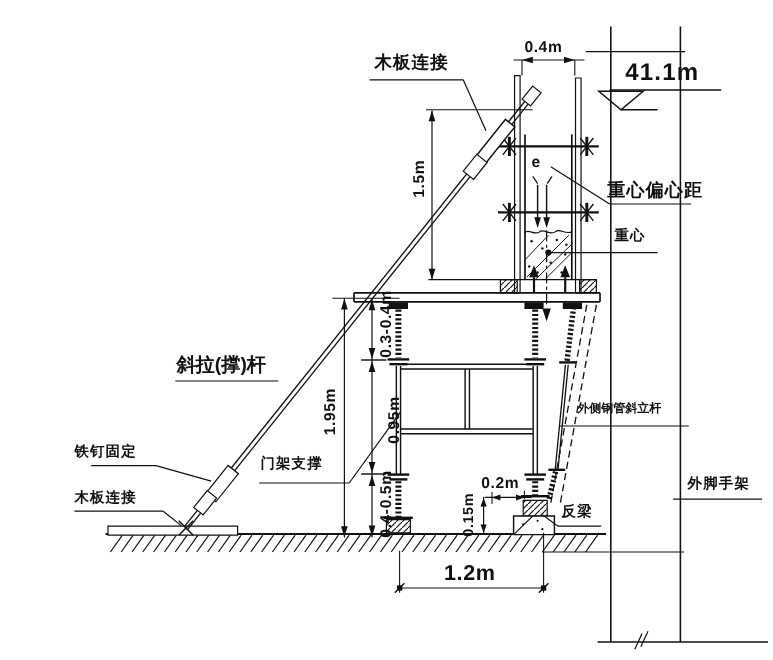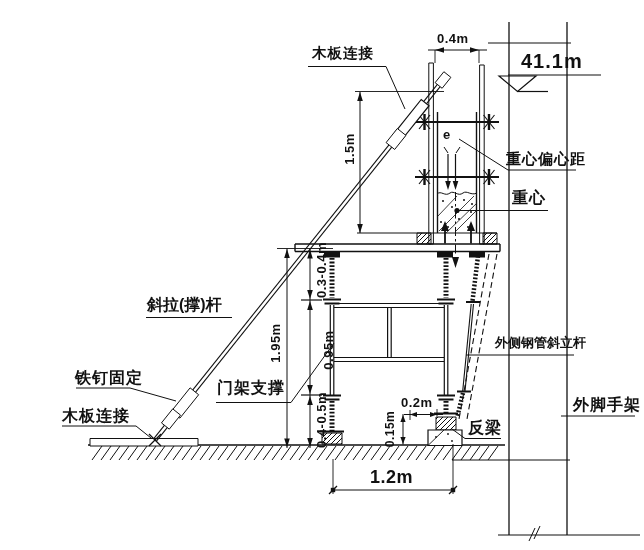--- a/index.html
+++ b/index.html
@@ -1,19 +1,19 @@
 <!DOCTYPE html>
 <html><head>
 <meta charset="utf-8">
 <style>
   html,body{margin:0;padding:0;background:#ffffff;}
   #stage{position:relative;width:644px;height:550px;background:#ffffff;overflow:hidden;
          font-family:"Liberation Sans","DejaVu Sans",sans-serif;color:#111;}
   #linework{position:absolute;left:0;top:0;}
-  .lbl{position:absolute;white-space:nowrap;font-weight:600;font-size:16px;
+  .lbl{position:absolute;white-space:nowrap;font-weight:600;font-size:12px;
        color:#111;letter-spacing:1px;line-height:1;}
   .dim{position:absolute;white-space:nowrap;font-weight:600;font-size:13px;
        color:#111;line-height:1;letter-spacing:0.5px;}
   .dim.center{}
   .rot{transform:translate(-50%,-50%) rotate(-90deg);}
   .elev{font-size:20px;letter-spacing:1px;}
   svg line, svg path, svg polyline, svg rect, svg polygon{vector-effect:non-scaling-stroke;}
 </style>
 </head>
 <body>
@@ -302,22 +302,22 @@
   </g>
 </svg>
 
   <div class="lbl" style="left:312px;top:46px;font-size:14.5px">木板连接</div>
   <div class="dim elev" style="left:521px;top:51px">41.1m</div>
   <div class="dim center" style="left:437px;top:32px;width:44px">0.4m</div>
   <div class="dim" style="left:443px;top:128px">e</div>
   <div class="lbl" style="left:506px;top:151px;font-size:15px">重心偏心距</div>
   <div class="lbl" style="left:512px;top:190px">重心</div>
   <div class="lbl" style="left:147px;top:297px;font-size:16px;letter-spacing:0">斜拉(撑)杆</div>
-  <div class="lbl" style="left:495px;top:336px;font-size:13px;letter-spacing:0">外侧钢管斜立杆</div>
-  <div class="lbl" style="left:75px;top:370px">铁钉固定</div>
+  <div class="lbl" style="left:481px;top:336px;font-size:10px;letter-spacing:0">外侧钢管斜立杆</div>
+  <div class="lbl" style="left:62px;top:370px">铁钉固定</div>
   <div class="lbl" style="left:573px;top:397px">外脚手架</div>
   <div class="lbl" style="left:217px;top:380px">门架支撑</div>
   <div class="lbl" style="left:62px;top:408px">木板连接</div>
   <div class="lbl" style="left:468px;top:420px">反梁</div>
   <div class="dim center" style="left:401px;top:396px;width:44px">0.2m</div>
   <div class="dim center" style="left:370px;top:468px;width:44px;font-size:18px">1.2m</div>
 
   <div class="dim rot" style="left:349px;top:149px">1.5m</div>
   <div class="dim rot" style="left:275px;top:343px">1.95m</div>
   <div class="dim rot" style="left:321px;top:270px">0.3-0.4m</div>

